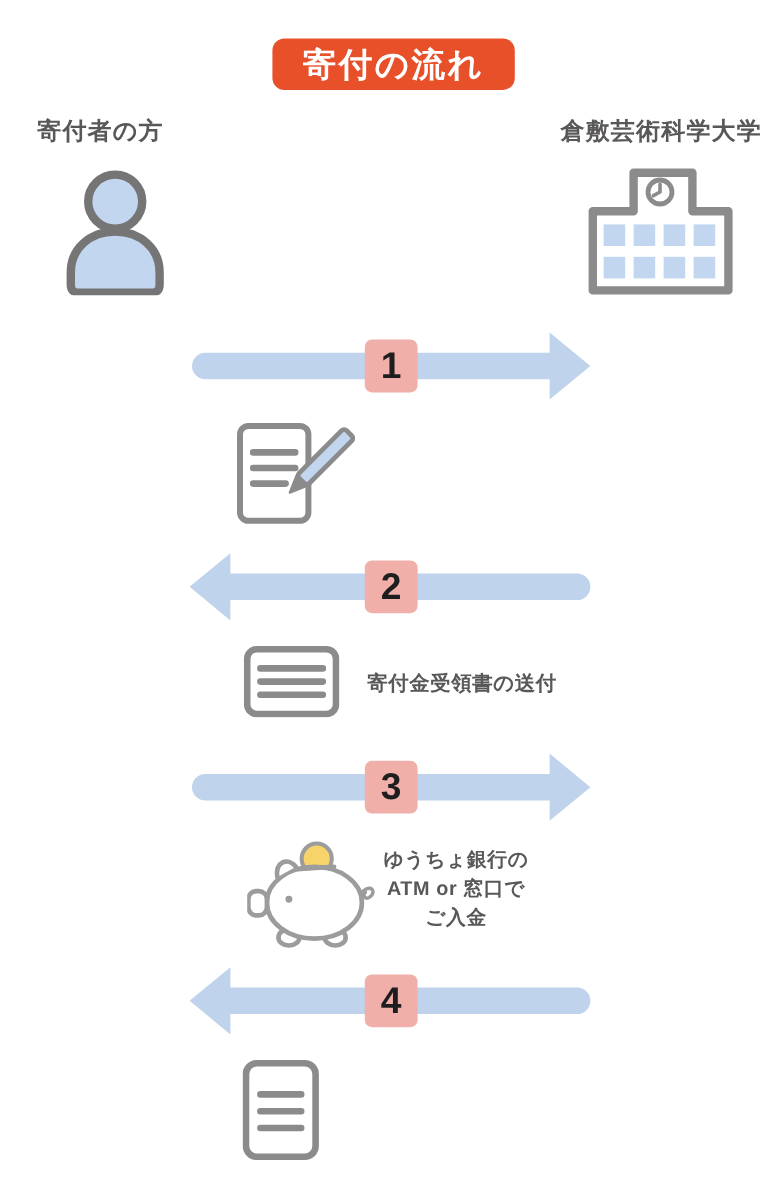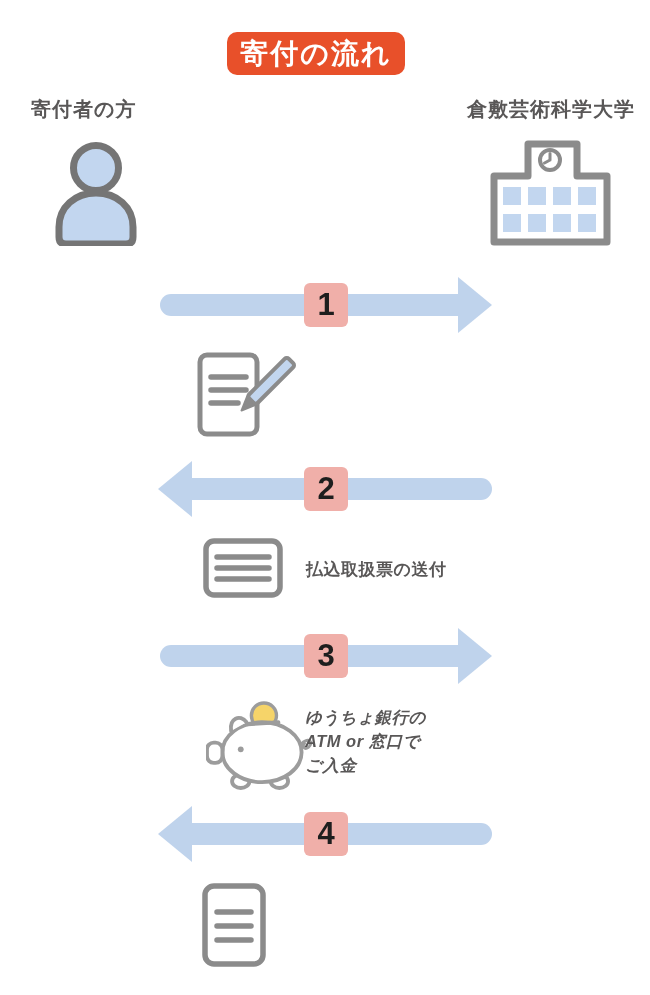--- a/index.html
+++ b/index.html
@@ -1,20 +1,20 @@
 <!DOCTYPE html>
 <html lang="ja" style="--banner-bg: #E8502A; --banner-text: #FFFFFF; --arrow: #BFD3EC; --badge-bg: #F0AFA9; --badge-text: #1E1E1E; --label-text: #595757; --icon-outline: #8B8B8B; --icon-fill: #C2D6EF; --coin: #F6D469;"><head>
 <meta charset="utf-8">
 <style>
   html,body{margin:0;padding:0;background:#fff;}
   body{font-family:"Liberation Sans","DejaVu Sans",sans-serif;}
   .canvas{position:relative;width:650px;height:995px;background:#fff;overflow:hidden;margin:0 auto;}
 
   
-  .banner{position:absolute;left:227px;top:32px;width:178px;height:43px;
+  .banner{position:absolute;left:227px;top:32px;width:202px;height:43px;
     background:var(--banner-bg,#E8502A);border-radius:10px;
     display:flex;align-items:center;justify-content:center;}
   .banner span{color:var(--banner-text,#fff);font-size:28px;font-weight:bold;letter-spacing:2px;}
 
   
   .party-label{position:absolute;top:96px;color:var(--label-text,#595757);
     font-size:20px;font-weight:bold;letter-spacing:1px;}
   .party-label.left{left:31px;}
   .party-label.right{right:15px;text-align:right;}
 
@@ -38,21 +38,21 @@
 
   
   .step-icon{position:absolute;}
   .step-label{position:absolute;color:var(--label-text,#595757);
     font-size:17px;font-weight:bold;letter-spacing:0.5px;white-space:pre-line;}
   #step1-icon{left:196px;top:352px;}
   #step1-label{left:312px;top:381px;}
   #step2-icon{left:203px;top:538px;}
   #step2-label{left:306px;top:558px;}
   #step3-icon{left:206px;top:698px;}
-  #step3-label{left:305px;top:705px;width:150px;font-size:16.5px;line-height:24px;font-style:italic;}
+  #step3-label{left:305px;top:705px;width:150px;text-align:center;font-size:16.5px;line-height:24px;}
   #step4-icon{left:202px;top:883px;}
   #step4-label{left:287px;top:915px;}
 </style>
 </head>
 <body>
 
 <div class="canvas">
 
   <div class="banner">
     <span>寄付の流れ</span>
@@ -108,21 +108,21 @@
     <div class="head"></div>
     <div class="badge">2</div>
   </div>
 
   <div class="step-icon" id="step2-icon">
     <svg viewBox="0 0 80 60" width="80" height="60">
       <rect x="3" y="3" width="74" height="54" rx="8" fill="#fff" stroke="#8B8B8B" stroke-width="5.5"></rect>
       <path d="M14 19 H66 M14 30 H66 M14 41 H66" stroke="#8B8B8B" stroke-width="5.5" stroke-linecap="round" fill="none"></path>
     </svg>
   </div>
-  <div class="step-label" id="step2-label">払込取扱票の送付</div>
+  <div class="step-label" id="step2-label">寄付金受領書の送付</div>
 
   <div class="arrow dir-right" style="top:628px">
     <div class="bar"></div>
     <div class="head"></div>
     <div class="badge">3</div>
   </div>
 
   <div class="step-icon" id="step3-icon">
     <svg viewBox="0 0 116 96" width="112" height="93">
       <ellipse cx="36" cy="86" rx="9" ry="7" fill="#fff" stroke="#9C9C9C" stroke-width="4"></ellipse>

